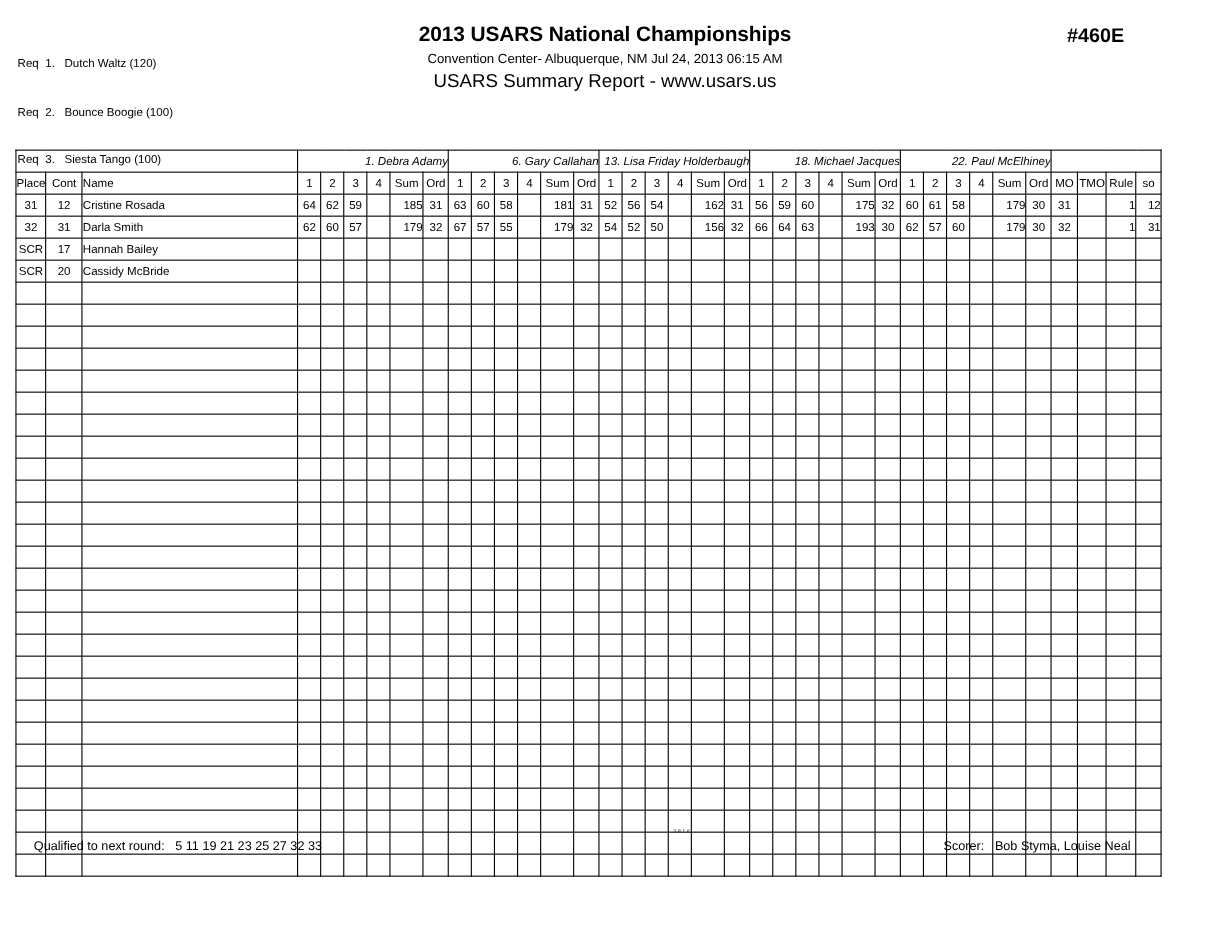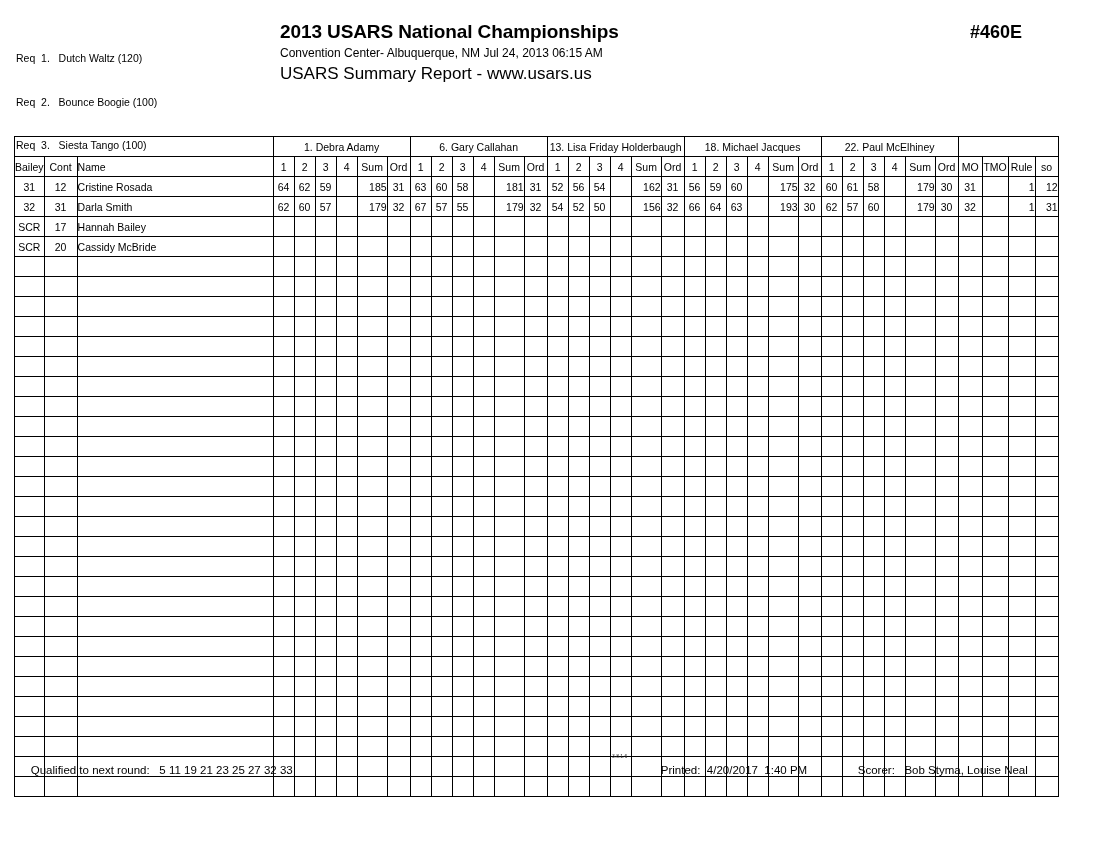--- a/index.html
+++ b/index.html
@@ -25,21 +25,21 @@
     line-height: 14.5px;
     white-space: pre;
   }
   .req-line { white-space: pre; }
 
   #title-block {
     position: absolute;
     left: 280px;
     top: 20px;
     width: 540px;
-    text-align: left;
+    text-align: center;
   }
   #meet-title {
     font-size: 19px;
     font-weight: bold;
     line-height: 23px;
     letter-spacing: -0.1px;
   }
   #meet-venue {
     font-size: 12px;
     line-height: 20px;
@@ -81,23 +81,24 @@
     font-size: 10.5px;
     overflow: hidden;
     white-space: nowrap;
   }
 
   
   tr.judge-band td {
     border-top: 1px solid #000;
     border-bottom: 1px solid #000;
     height: 21px;
-    text-align: center;
+    text-align: right;
     padding-left: 5px;
     font-size: 11px;
+    font-style: italic;
   }
   td.band-empty {
     border: none;
   }
   td.band-tail {
     border: none;
   }
 
   
   tr.col-head td {
@@ -227,21 +228,21 @@
       <tr class="judge-band">
         <td class="band-empty" colspan="3"></td>
         <td colspan="6">1.   Debra Adamy</td>
         <td colspan="6">6.   Gary Callahan</td>
         <td colspan="6">13.   Lisa Friday Holderbaugh</td>
         <td colspan="6">18.   Michael Jacques</td>
         <td colspan="6">22.   Paul McElhiney</td>
         <td class="band-tail" colspan="4"></td>
       </tr>
       <tr class="col-head">
-        <td class="">Bailey</td>
+        <td class="">Place</td>
         <td class="">Cont</td>
         <td class="lbl-left">Name</td>
         <td class="">1</td>
         <td class="">2</td>
         <td class="">3</td>
         <td class="">4</td>
         <td class="">Sum</td>
         <td class="ord-head">Ord</td>
         <td class="">1</td>
         <td class="">2</td>
@@ -1482,19 +1483,16 @@
         <td class=""></td>
       </tr>
     </tbody>
 </table>
 
 <div id="footer">
   <div id="qualified">
     <span>Qualified to next round:</span><span>&nbsp;&nbsp; </span><span>5 11 19 21 23 25 27 32 33</span>
   </div>
   <div id="version-stamp">3.8.1.6</div>
-  <div id="printed">
-    <span>Printed:</span><span>&nbsp; </span><span>4/20/2017  1:40 PM</span>
-  </div>
   <div id="scorer">
     <span>Scorer:</span><span>&nbsp;&nbsp; </span><span>Bob Styma, Louise Neal</span>
   </div>
 </div>
 
 </body></html>

